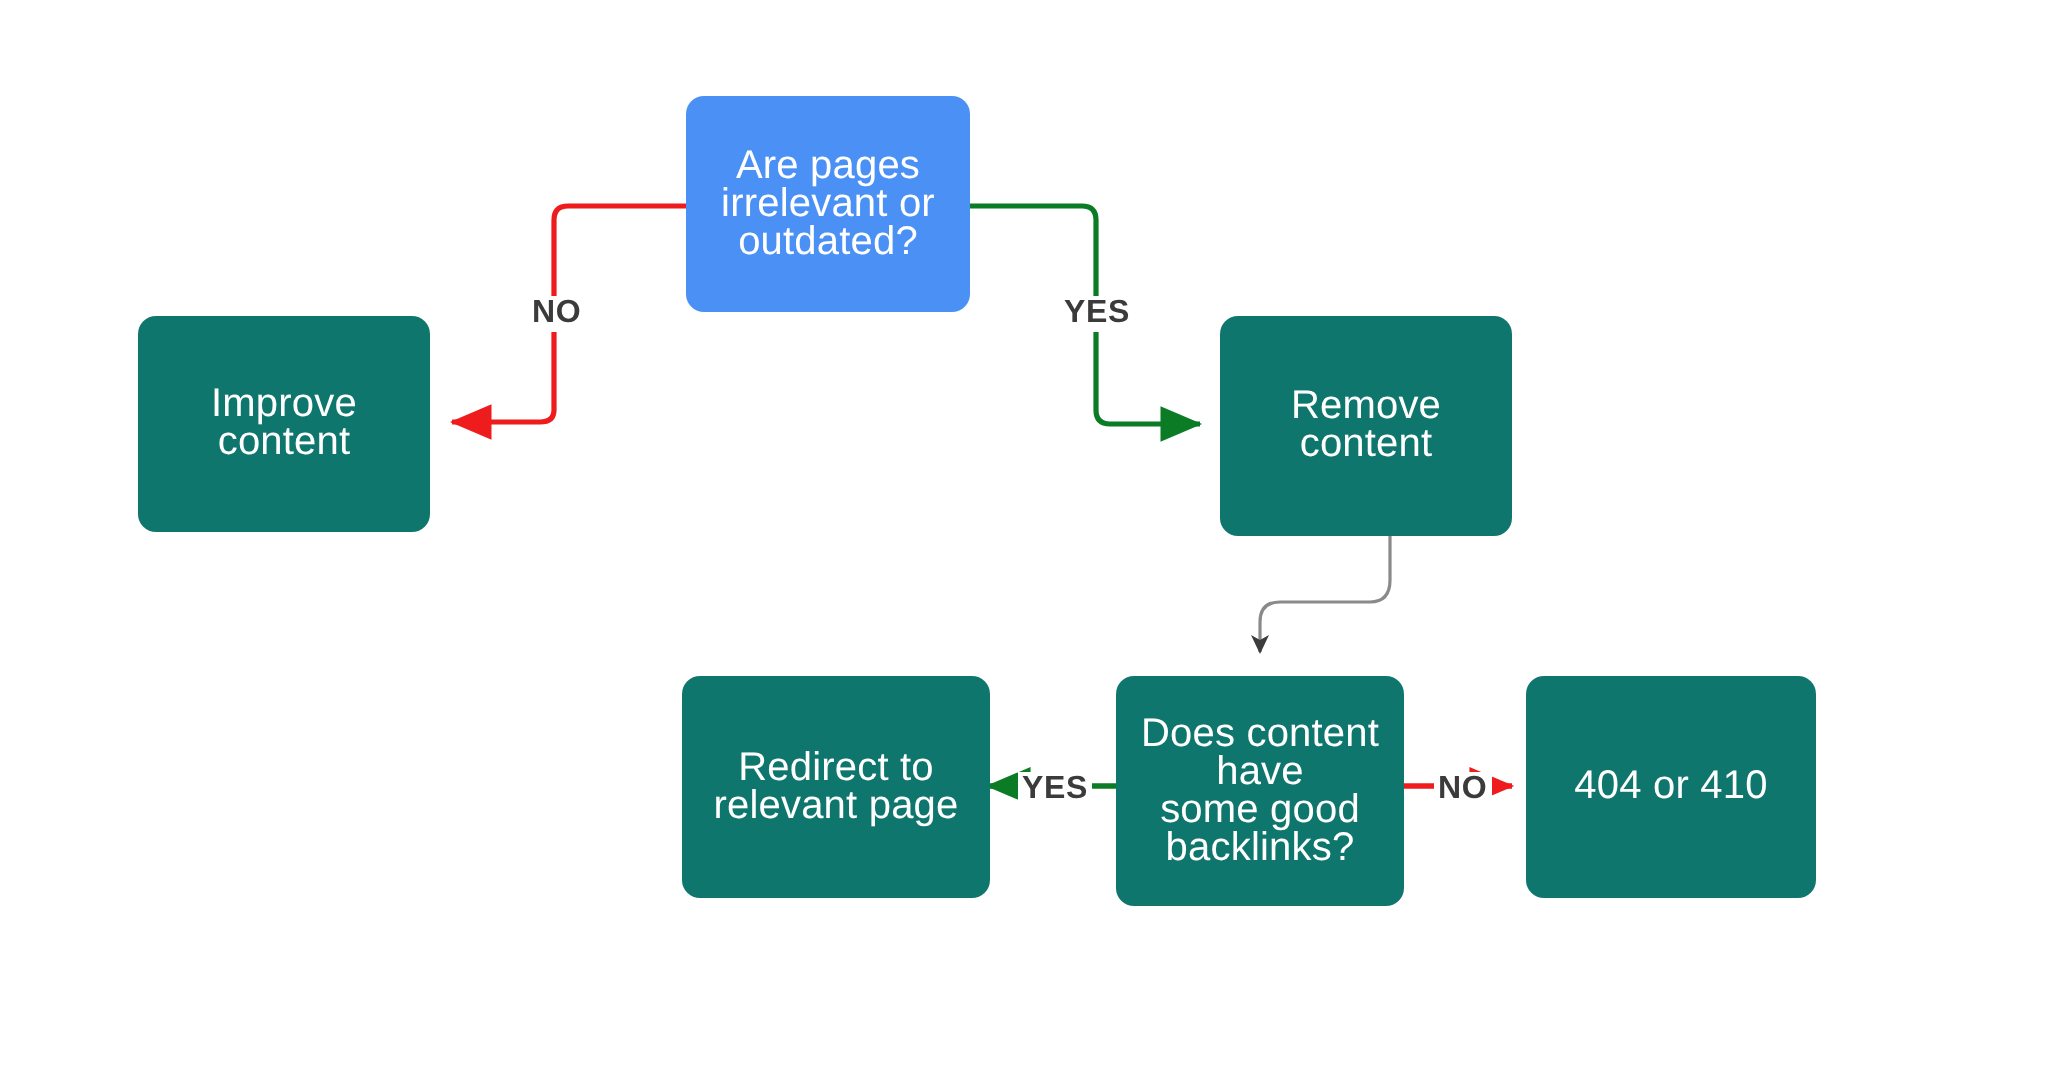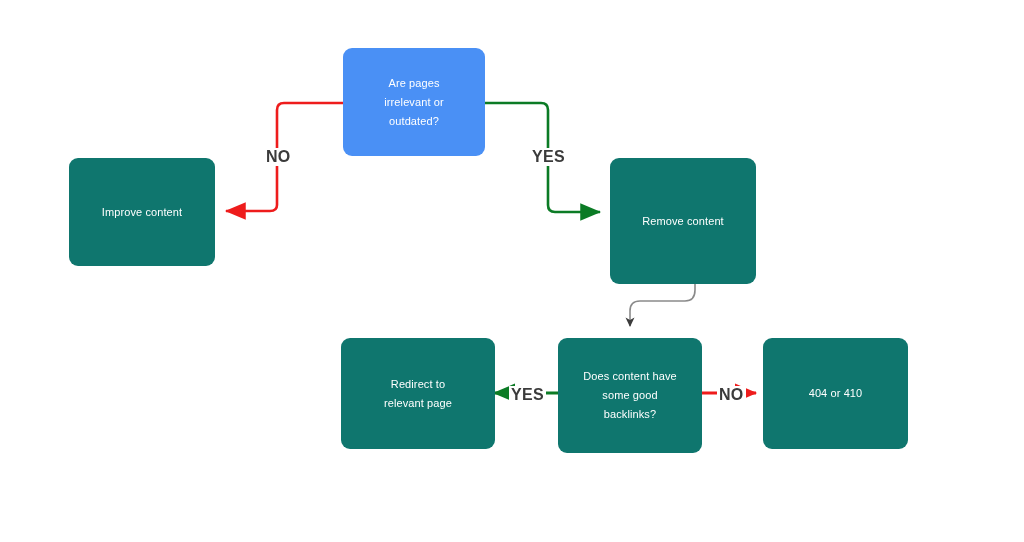--- a/index.html
+++ b/index.html
@@ -19,21 +19,21 @@
   }
   .node {
     position: absolute;
     box-sizing: border-box;
     border-radius: 9px;
     display: flex;
     align-items: center;
     justify-content: center;
     text-align: center;
     color: #ffffff;
-    font-size: 11px;
+    font-size: 20px;
     line-height: 19px;
     letter-spacing: 0.1px;
     white-space: pre-line;
     padding: 4px 8px;
     user-select: none;
   }
   .node-decision {
     background: #4A90F5;
   }
   .node-process {
@@ -91,21 +91,21 @@
   <div class="node node-decision" style="left:343px; top:48px; width:142px; height:108px;">
     <span>Are pages
 irrelevant or
 outdated?</span>
   </div>
 
   <div class="node node-process" style="left:69px; top:158px; width:146px; height:108px;">
     <span>Improve  content</span>
   </div>
 
-  <div class="node node-process" style="left:610px; top:158px; width:146px; height:126px;text-align:right;">
+  <div class="node node-process" style="left:610px; top:158px; width:146px; height:110px;">
     <span>Remove content</span>
   </div>
 
   <div class="node node-process" style="left:341px; top:338px; width:154px; height:111px;">
     <span>Redirect to
 relevant page</span>
   </div>
 
   <div class="node node-process" style="left:558px; top:338px; width:144px; height:115px;">
     <span>Does content have

